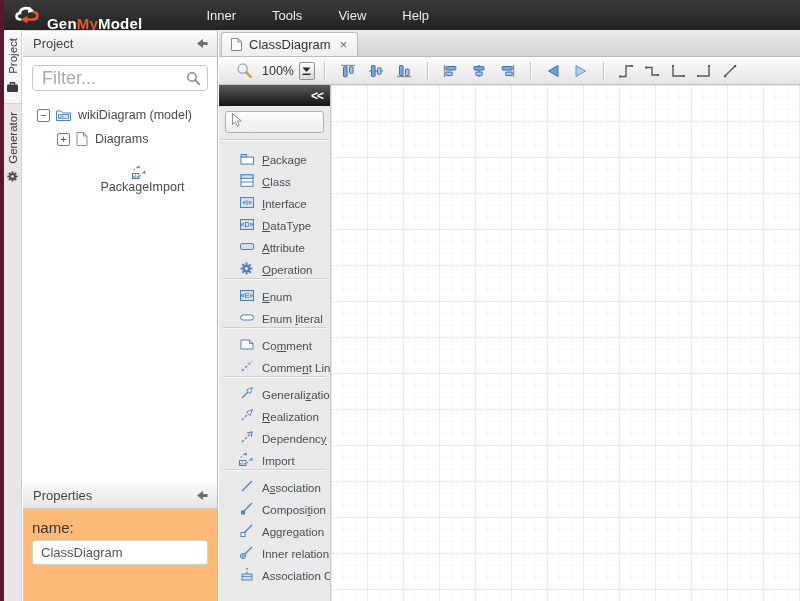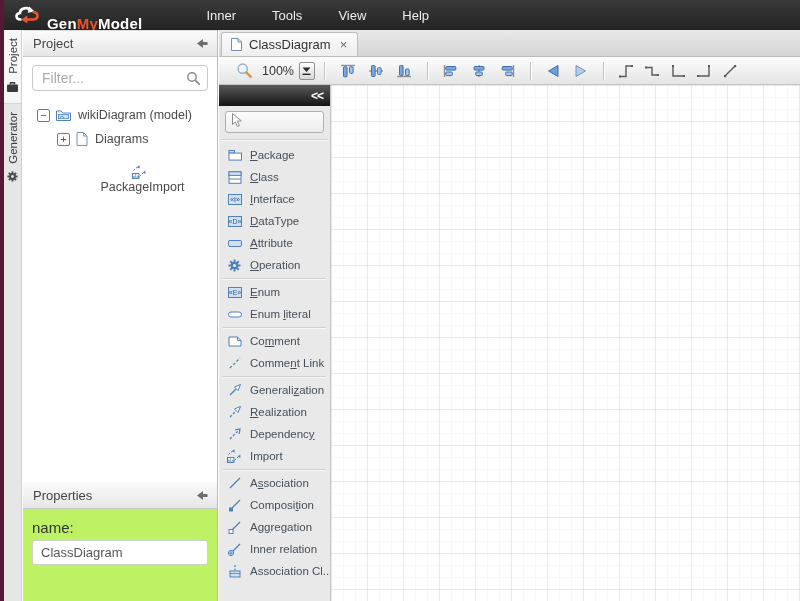--- a/index.html
+++ b/index.html
@@ -34,36 +34,36 @@
     border-bottom:1px solid #c9c9c9; display:flex; align-items:center;
     padding:0 8px 0 10px; }
   .panel-title { font-size:13px; color:#444; flex:1; }
   .panel-pin { display:flex; align-items:center; }
 
   #project-panel { position:absolute; left:23px; top:30px; width:195px; height:452px;
     background:#fff; border-right:1px solid #b9b9b9; }
   #project-panel .panel-header { border-top:1px solid #dcdcdc; }
   #filter-wrap { position:relative; margin:8px 9px 4px 9px; }
   #filter-input { width:100%; height:26px; border:1px solid #c8c8c8; border-radius:4px;
-    padding:0 26px 0 9px; font-size:14px; color:#555; font-family:"Liberation Sans",sans-serif;
+    padding:0 26px 0 9px; font-size:18px; color:#555; font-family:"Liberation Sans",sans-serif;
     background:#fff; outline:none; }
   #filter-input::placeholder { color:#aaa; }
   #filter-search { position:absolute; right:7px; top:6px; }
 
   #tree { padding:8px 0 0 0; }
   .tree-row { display:flex; align-items:center; height:24px; font-size:12.5px; color:#4a4a4a; }
   .tree-row .expander { width:13px; height:13px; border:1px solid #4f81bd; border-radius:2px;
     background:#fff; color:#2f5b8f; font-size:11px; line-height:10px; text-align:center;
     margin-right:5px; flex:none; }
   .tree-row .expander.none { border:none; visibility:hidden; }
   .tree-row .nicon { margin-right:6px; display:flex; flex:none; }
   .tree-label { white-space:nowrap; }
 
   #properties-panel { position:absolute; left:23px; top:482px; width:195px; bottom:0;
-    background:#bef264; border-right:1px solid #b9b9b9; }
+    background:#fdba74; border-right:1px solid #b9b9b9; }
   #prop-body { padding:10px 9px 0 9px; }
   #prop-name-label { font-size:15px; color:#333; margin-bottom:4px; }
   #prop-name-input { width:100%; height:25px; border:1px solid #cfcfcf; border-radius:3px;
     padding:0 8px; font-size:13px; color:#555; font-family:"Liberation Sans",sans-serif;
     background:#fff; outline:none; }
 
   
   #main { position:absolute; left:219px; top:30px; right:0; bottom:0; display:flex; flex-direction:column; }
   #tabbar { height:27px; background:linear-gradient(#e9e9e9,#d4d4d4);
     border-bottom:1px solid #bcbcbc; display:flex; align-items:flex-end; flex:none; }
@@ -89,21 +89,21 @@
 
   
   #palette { width:112px; background:#e9e9e9; border-right:1px solid #c6c6c6;
     flex:none; overflow:hidden; display:flex; flex-direction:column; }
   #palette-header { height:21px; background:linear-gradient(#5a5a5a,#141414);
     display:flex; align-items:center; justify-content:flex-end; padding-right:7px; flex:none; }
   #palette-collapse { color:#fff; font-size:12px; font-weight:bold; letter-spacing:-1px; line-height:1; }
   #selection-tool { margin:5px 6px 3px 6px; height:22px; background:linear-gradient(#fcfcfc,#ededed);
     border:1px solid #b0b0b0; border-radius:3px; display:flex; align-items:center; padding-left:4px; }
   #palette-divider { height:1px; background:#cfcfcf; margin:3px 2px 4px 2px; box-shadow:0 1px 0 #f8f8f8; }
-  .pal-item { height:22px; display:flex; align-items:center; padding-left:7px; }
+  .pal-item { height:22px; display:flex; align-items:flex-end; padding-left:7px;margin-left:12px; }
   .pal-item .picon { width:17px; display:flex; justify-content:center; margin-right:7px; flex:none; }
   .pal-label { font-size:11.5px; color:#474f58; white-space:nowrap; }
   .pal-sep { height:1px; background:#cfcfcf; margin:2px 4px; box-shadow:0 1px 0 #f8f8f8; }
 
   
   #canvas { flex:1; background-color:#fff;
     background-image:
       linear-gradient(rgba(0,0,0,0.060) 1px, transparent 1px),
       linear-gradient(90deg, rgba(0,0,0,0.060) 1px, transparent 1px),
       linear-gradient(rgba(0,0,0,0.025) 1px, transparent 1px),

